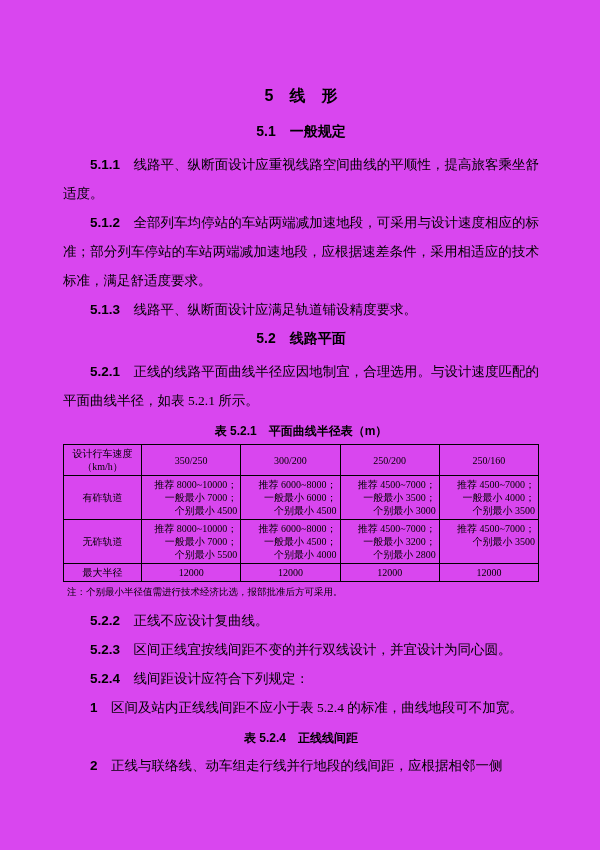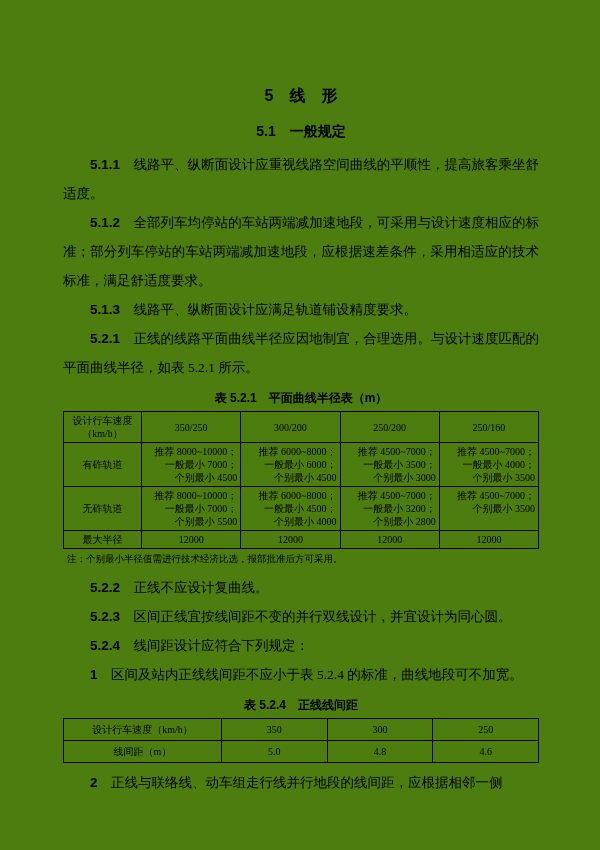--- a/index.html
+++ b/index.html
@@ -1,17 +1,17 @@
 <!DOCTYPE html>
 <html><head>
 <meta charset="utf-8">
 <style>
   html,body{margin:0;padding:0;}
   body{background:#ffffff;}
-  .page{position:relative;width:600px;height:850px;background:#4d7c0f;overflow:hidden;
+  .page{position:relative;width:600px;height:850px;background:#d946ef;overflow:hidden;
         font-family:"Liberation Serif","DejaVu Serif",serif;color:#000;}
   .content{position:absolute;left:63px;top:86px;width:476px;}
   .chapter{text-align:center;font-family:"Liberation Sans","DejaVu Sans",sans-serif;
            font-weight:bold;font-size:16px;margin:0 0 16px;}
   .sec{text-align:center;font-family:"Liberation Sans","DejaVu Sans",sans-serif;
        font-weight:bold;font-size:14px;margin:6px 0 9px;}
   p.cl{font-size:13.5px;line-height:29px;text-align:justify;text-indent:2em;margin:0;}
   p.cl .num{font-family:"Liberation Sans","DejaVu Sans",sans-serif;font-weight:bold;}
   .cap{text-align:center;font-family:"Liberation Sans","DejaVu Sans",sans-serif;
        font-weight:bold;font-size:12px;margin:8px 0 4px;}
@@ -33,20 +33,21 @@
   <div class="content">
 
     <div class="chapter">5　线　形</div>
 
     <div class="sec">5.1　一般规定</div>
 
     <p class="cl"><span class="num">5.1.1</span><span>　线路平、纵断面设计应重视线路空间曲线的平顺性，提高旅客乘坐舒适度。</span></p>
     <p class="cl"><span class="num">5.1.2</span><span>　全部列车均停站的车站两端减加速地段，可采用与设计速度相应的标准；部分列车停站的车站两端减加速地段，应根据速差条件，采用相适应的技术标准，满足舒适度要求。</span></p>
     <p class="cl"><span class="num">5.1.3</span><span>　线路平、纵断面设计应满足轨道铺设精度要求。</span></p>
 
+    <div class="sec">5.2　线路平面</div>
 
     <p class="cl"><span class="num">5.2.1</span><span>　正线的线路平面曲线半径应因地制宜，合理选用。与设计速度匹配的平面曲线半径，如表 5.2.1 所示。</span></p>
 
     <div class="cap">表 5.2.1　平面曲线半径表（m）</div>
 
     <table class="t521">
       <colgroup>
           <col class="c-label">
           <col>
           <col>
@@ -122,39 +123,17 @@
     <div class="note">注：个别最小半径值需进行技术经济比选，报部批准后方可采用。</div>
 
     <p class="cl"><span class="num">5.2.2</span><span>　正线不应设计复曲线。</span></p>
     <p class="cl"><span class="num">5.2.3</span><span>　区间正线宜按线间距不变的并行双线设计，并宜设计为同心圆。</span></p>
     <p class="cl"><span class="num">5.2.4</span><span>　线间距设计应符合下列规定：</span></p>
 
     <p class="cl"><span class="num">1</span><span>　区间及站内正线线间距不应小于表 5.2.4 的标准，曲线地段可不加宽。</span></p>
 
     <div class="cap">表 5.2.4　正线线间距</div>
 
-    <table class="t524">
-      <colgroup>
-          <col class="c-label">
-          <col>
-          <col>
-          <col>
-        </colgroup>
-      <tbody>
-          <tr>
-        <td>设计行车速度（km/h）</td>
-        <td>350</td>
-        <td>300</td>
-        <td>250</td>
-      </tr>
-      <tr>
-        <td>线间距（m）</td>
-        <td>5.0</td>
-        <td>4.8</td>
-        <td>4.6</td>
-      </tr>
-    </tbody>
-      </table>
 
     <p class="cl"><span class="num">2</span><span>　正线与联络线、动车组走行线并行地段的线间距，应根据相邻一侧</span></p>
 
   </div>
 </div>
 
 </body></html>

